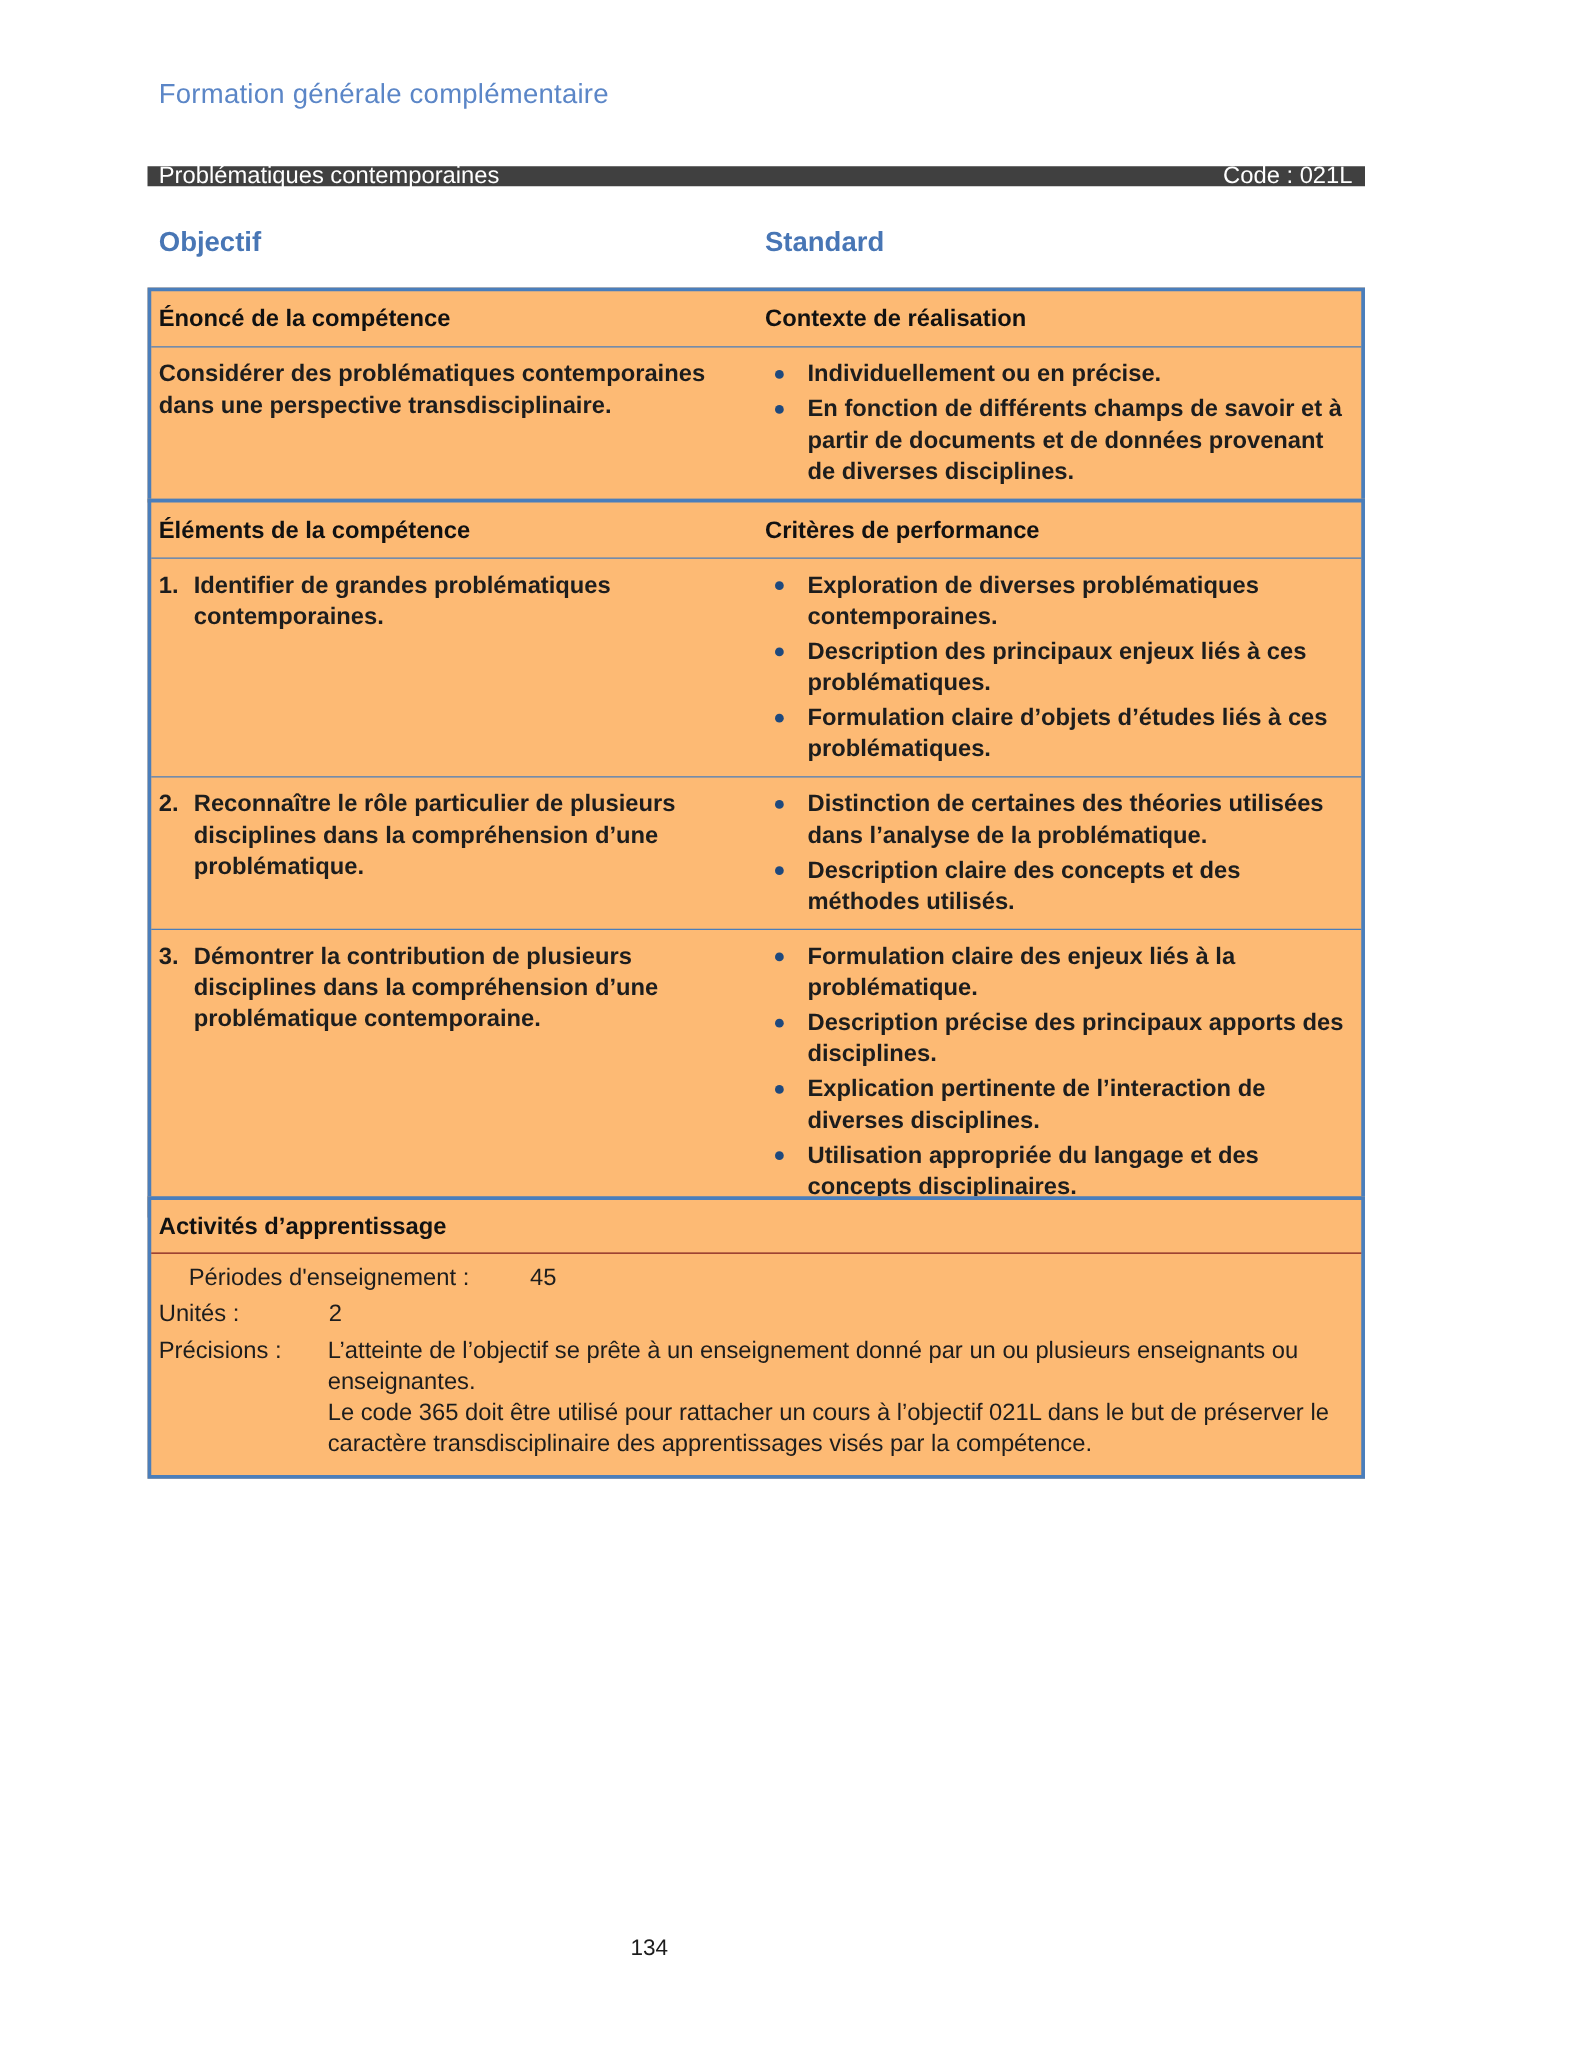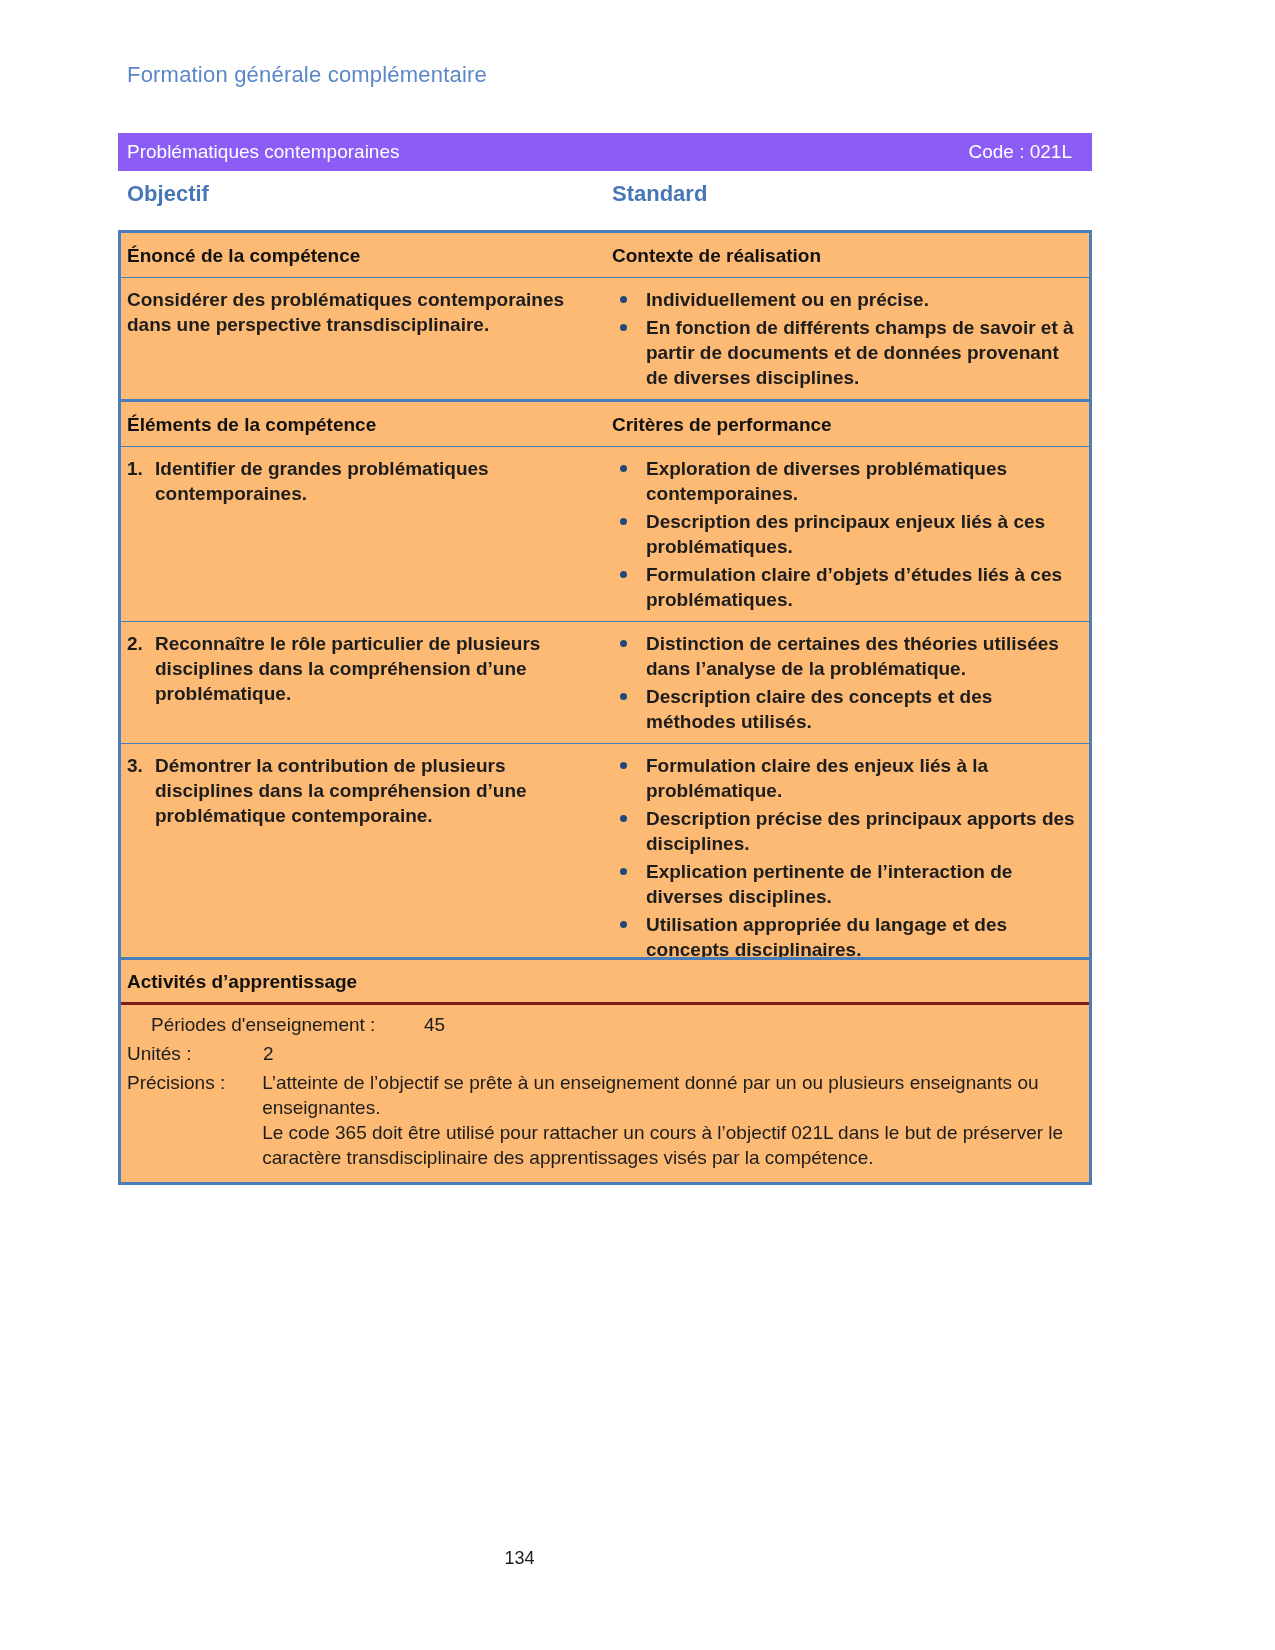--- a/index.html
+++ b/index.html
@@ -10,23 +10,23 @@
   }
   .abs{position:absolute;}
 
   
   .doc-title{
     left:127px;top:62px;font-size:22px;color:#5b86c7;letter-spacing:0.2px;
   }
 
   
   .banner{
-    left:118px;top:133px;width:974px;height:38px;background:#8b5cf6;
+    left:118px;top:133px;width:974px;height:16px;background:#404040;
     color:#ffffff;display:flex;justify-content:space-between;align-items:center;
-    box-sizing:border-box;padding:0 20px 0 9px;font-size:19px;
+    box-sizing:border-box;padding:0 10px 0 9px;font-size:19px;
   }
 
   
   .col-head{top:181px;font-size:22px;font-weight:bold;color:#4876b5;}
   .col-head.left{left:127px;}
   .col-head.right{left:612px;}
 
   
   .frame{
     left:118px;width:974px;box-sizing:border-box;border:3px solid #4a7ebb;background:#fdba74;
@@ -62,21 +62,21 @@
   
   #table1{top:230px;}
   #table1 .body-row{min-height:97px;}
   #table2{top:399px;}
   #t2r1{min-height:157px;}
   #t2r2{min-height:110px;}
   #t2r3{min-height:212px;}
   #table3{top:957px;}
   #table3 .hdr-single{
     font-weight:bold;font-size:19px;color:#111;padding:11px 10px 9px 6px;
-    border-bottom:3px solid #7f1d1d;
+    border-bottom:1px solid #7f1d1d;
   }
   .act-body{padding:7px 10px 12px 6px;font-size:19px;line-height:25px;}
   .act-line{margin:0 0 4px 0;}
   .lbl-periodes{display:inline-block;width:273px;margin-left:24px;}
   .lbl-short{display:inline-block;width:136px;}
   .prec-row{display:flex;}
   .prec-text{width:822px;}
   .prec-text p{margin:0;}
 
   .page-number{

